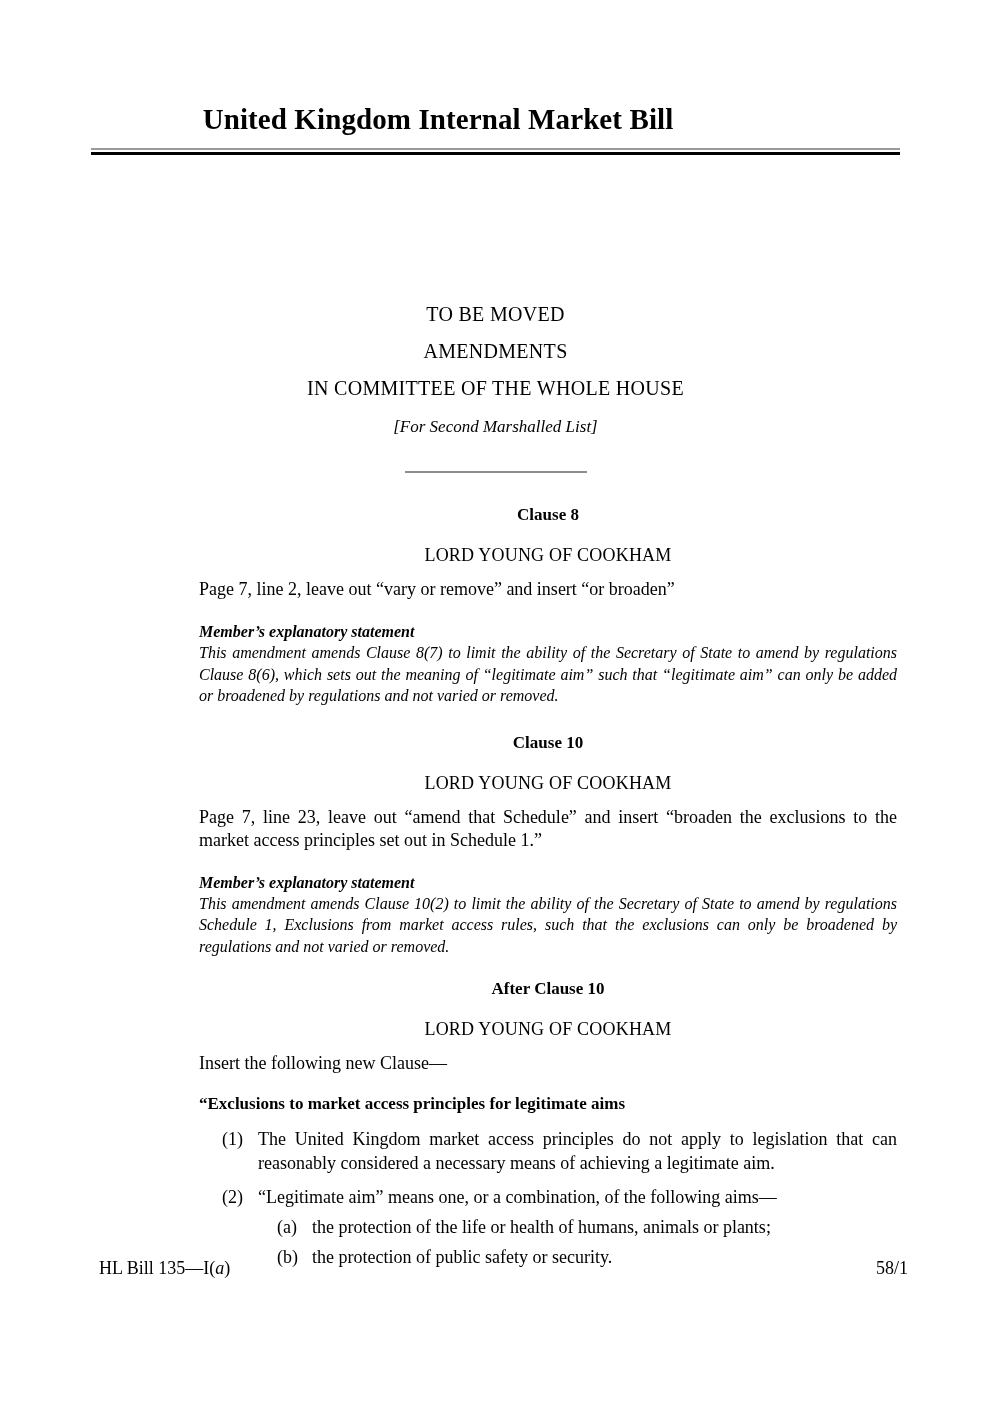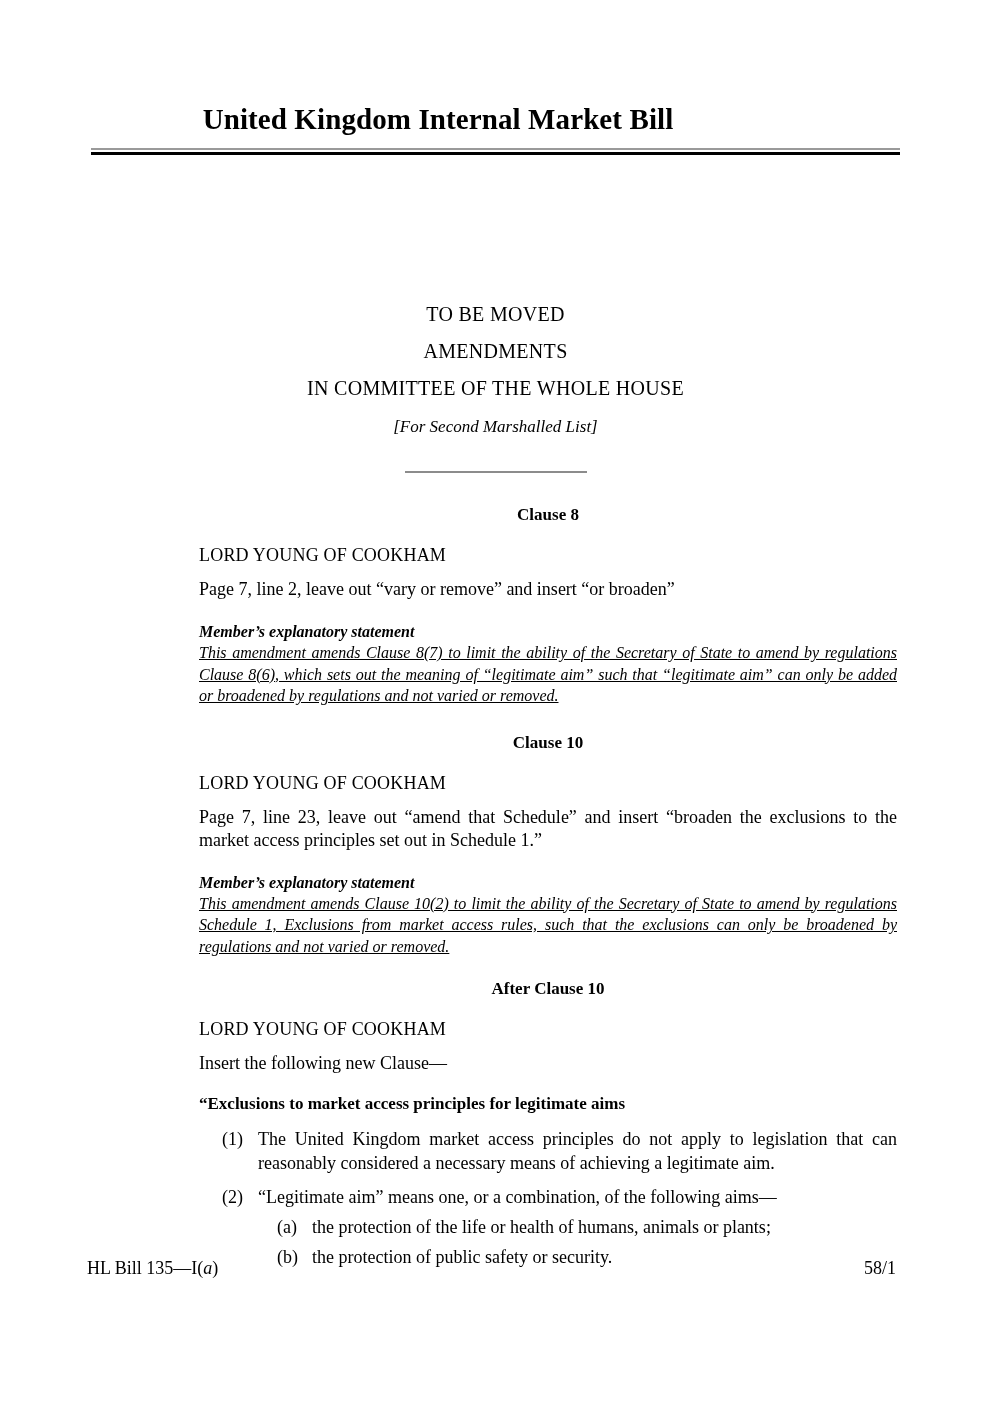--- a/index.html
+++ b/index.html
@@ -84,21 +84,21 @@
     width: 698px;
   }
 
   .clause-head {
     text-align: center;
     font-size: 17px;
     font-weight: bold;
     margin-top: 0;
   }
   .member-name {
-    text-align: left;
+    text-align: center;
     font-size: 18px;
     letter-spacing: 0.2px;
     margin-top: 20px;
   }
   .amend-text {
     font-size: 18px;
     line-height: 23px;
     text-align: justify;
     margin-top: 12px;
   }
@@ -113,21 +113,20 @@
     font-size: 16px;
     font-weight: bold;
     font-style: italic;
   }
   .expl-body {
     font-size: 16px;
     font-style: italic;
     line-height: 21.5px;
     text-align: justify;
     margin-top: 1px;
-    text-decoration: underline;
   }
 
   .section-gap {
     height: 26px;
   }
   .section-gap.small {
     height: 22px;
   }
 
   .insert-line {
@@ -179,21 +178,21 @@
     position: absolute;
     left: 78px;
     top: 0;
     width: 32px;
     text-align: left;
   }
 
   
   .footer {
     position: absolute;
-    left: 87px;
+    left: 99px;
     top: 1258px;
     width: 809px;
     display: flex;
     justify-content: space-between;
     align-items: flex-end;
     font-size: 18px;
   }
   .footer .ital {
     font-style: italic;
   }

